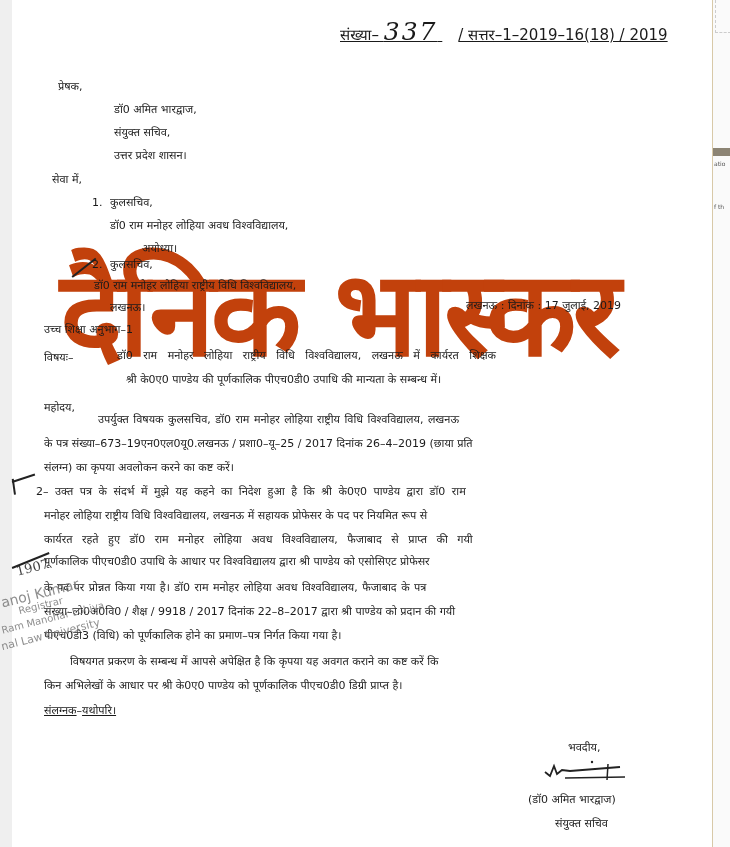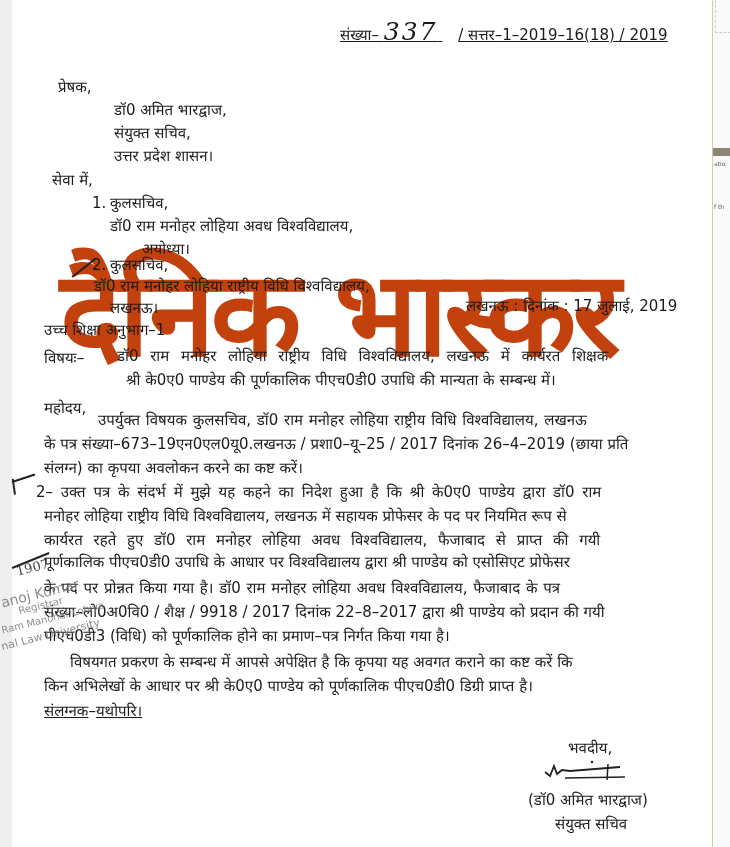--- a/index.html
+++ b/index.html
@@ -12,21 +12,21 @@
   .left-strip { position: absolute; left: 0; top: 0; width: 12px; height: 847px; background: #efefef; }
   .right-edge { position: absolute; left: 712px; top: 0; width: 18px; height: 847px; background: #fafafa; border-left: 1px solid #d8c9a8; }
   .right-edge .grid { position: absolute; left: 2px; top: 0; width: 14px; height: 32px; border: 1px dashed #ccc; border-top: none; }
   .right-edge .bar { position: absolute; left: 0; top: 148px; width: 18px; height: 8px; background: #8c8474; }
   .right-edge .tiny { position: absolute; left: 1px; font-size: 6px; color: #555; white-space: nowrap; }
   .watermark {
     position: absolute; left: 60px; top: 255px; font-size: 118px; font-weight: bold;
     color: #c2410c; letter-spacing: -4px; white-space: nowrap; z-index: 0; line-height: 1;
   }
   .layer { position: relative; z-index: 1; }
-  .line { position: absolute; white-space: nowrap; font-size: 15px; line-height: 20px; }
+  .line { position: absolute; white-space: nowrap; font-size: 11px; line-height: 20px; }
   .u { text-decoration: underline; }
   .hand { font-family: "DejaVu Serif", serif; font-style: italic; font-size: 25px; letter-spacing: 2px; }
   .stamp { position: absolute; color: #7a7a7a; font-size: 12px; transform: rotate(-14deg); white-space: nowrap; z-index: 2; opacity: 0.85; }
   .stroke { position: absolute; background: #222; height: 1.5px; transform-origin: left center; }
   .sig svg { display: block; }
 </style>
 </head>
 <body>
 
 <div class="left-strip"></div>

